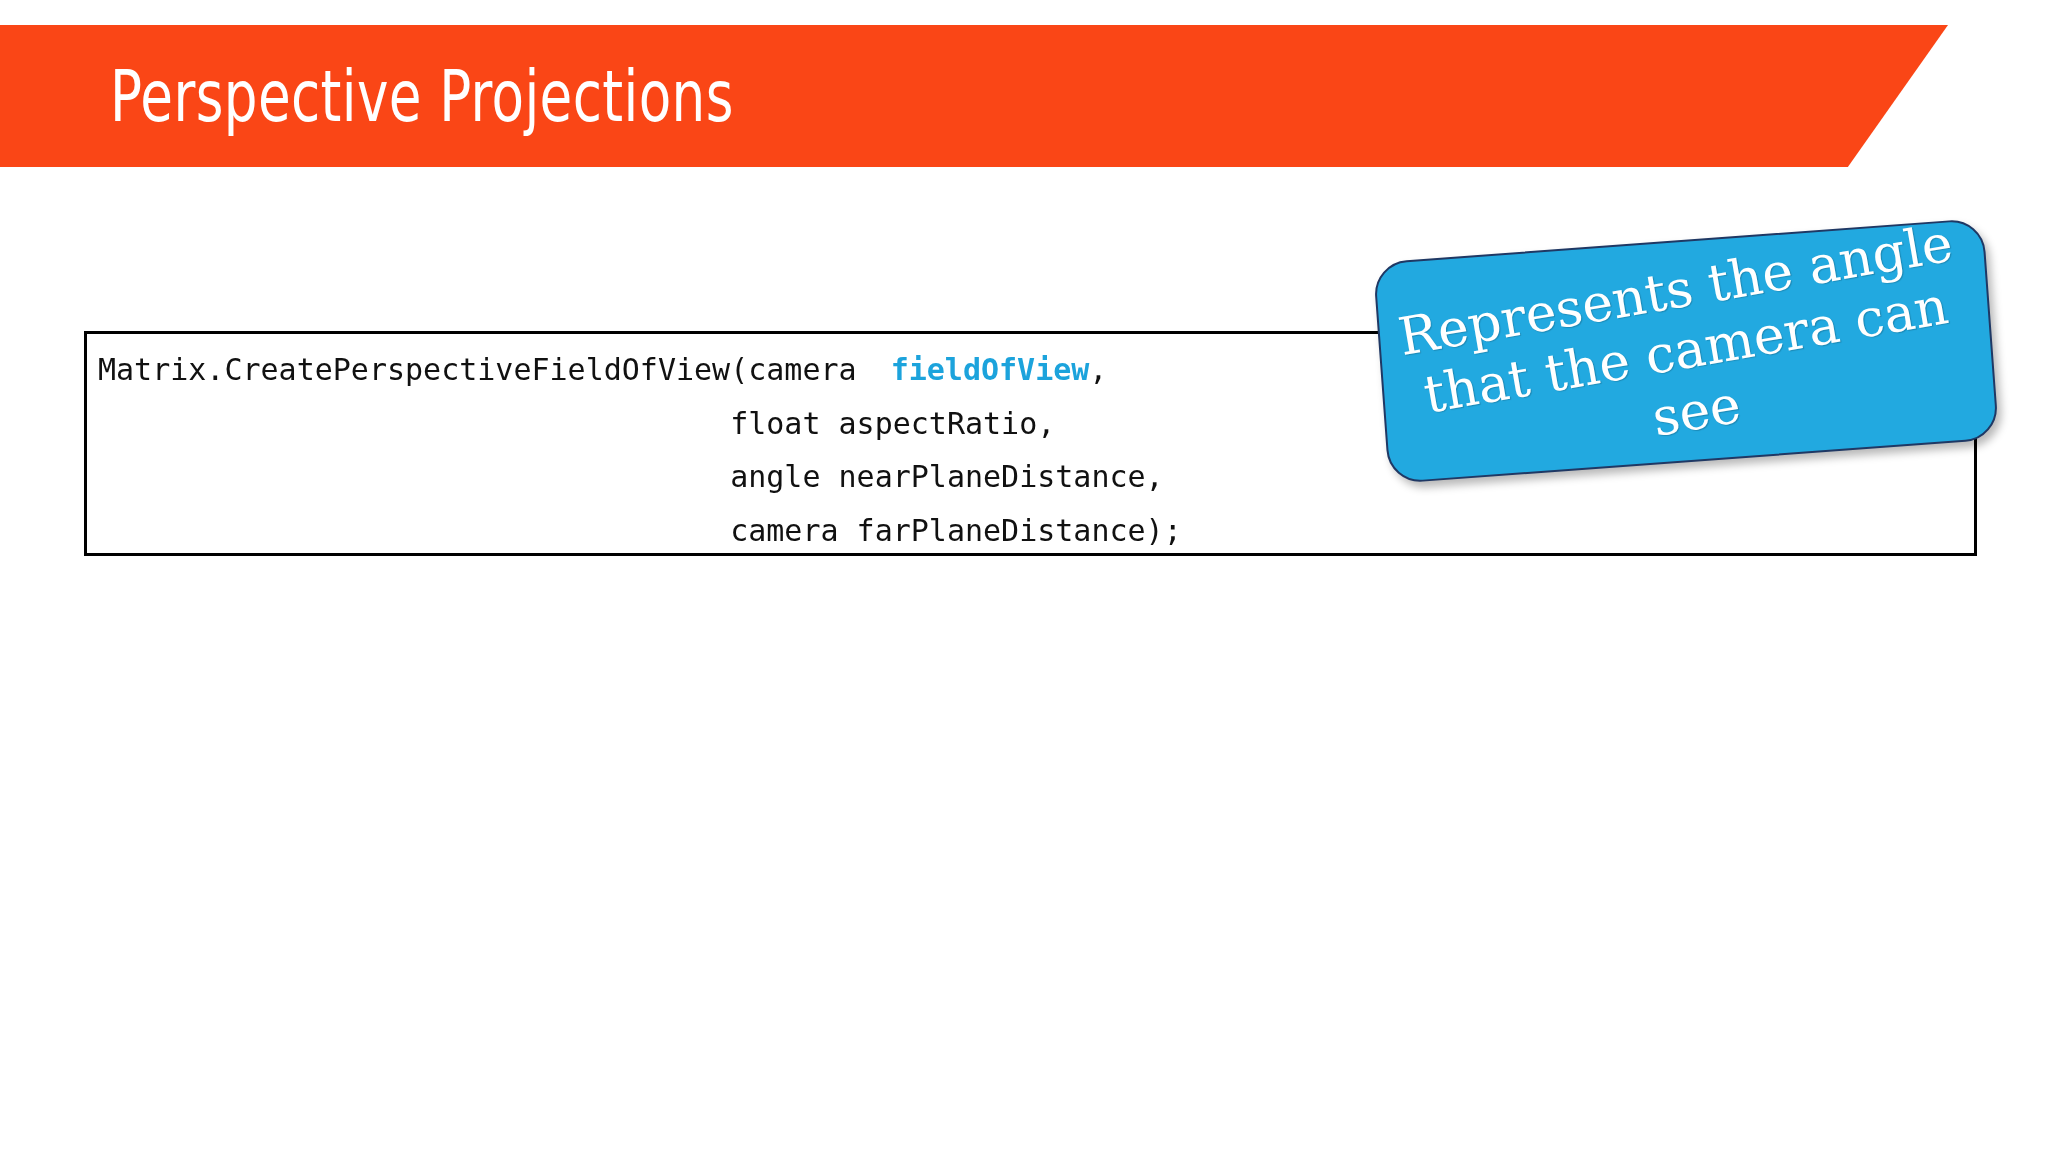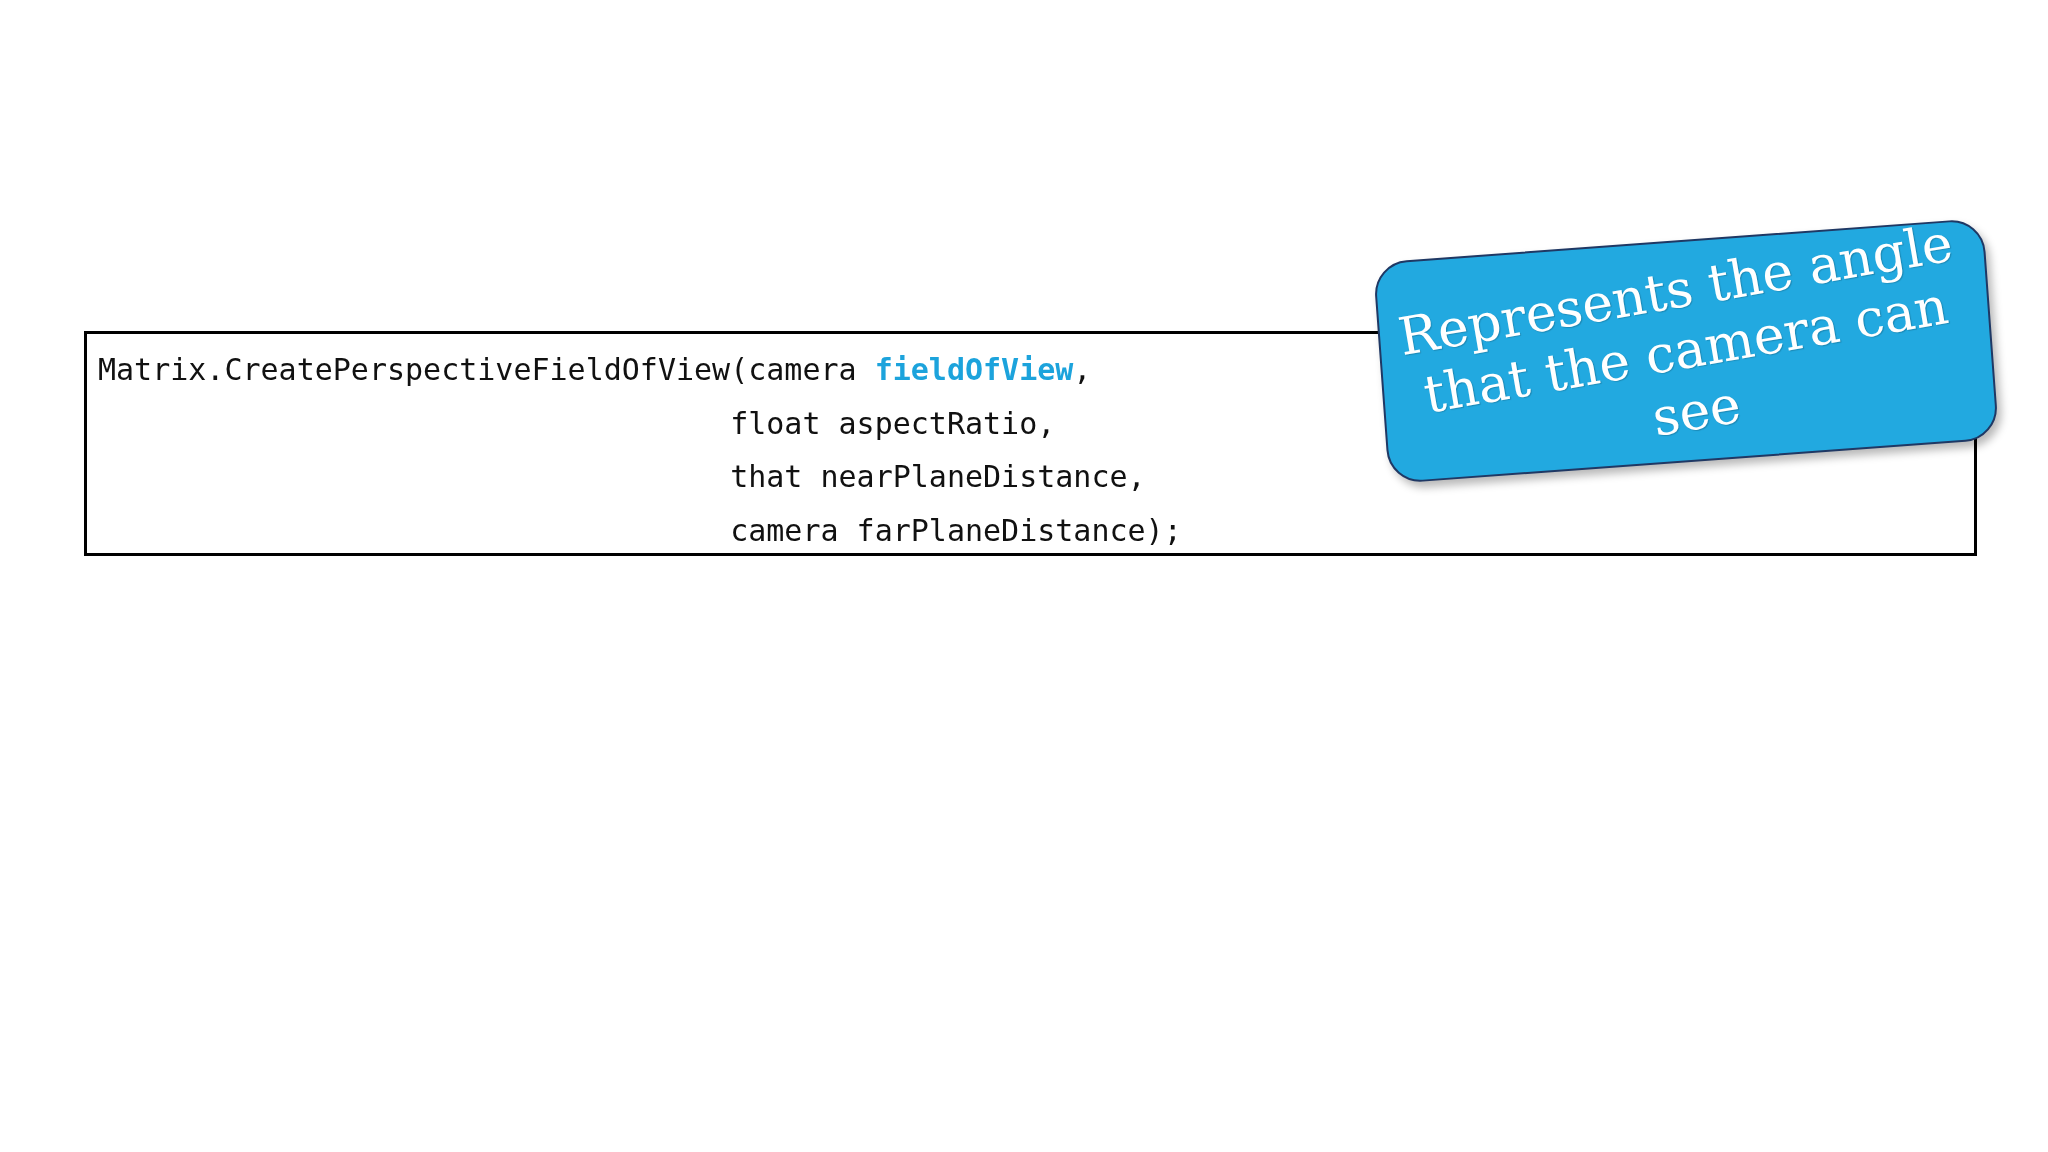--- a/index.html
+++ b/index.html
@@ -76,20 +76,21 @@
     font-family: "DejaVu Sans Mono", "Liberation Mono", monospace;
     font-size: 30px;
     line-height: 53.5px;
     color: #111111;
     white-space: pre;
     letter-spacing: 0px;
   }
   #code-block .kw-highlight {
     color: #1CA3DC;
     font-weight: bold;
+    margin-left: 16px;
   }
 
   
   #callout-wrap {
     position: absolute;
     left: 1380px;
     top: 240px;
     width: 612px;
     height: 222px;
     transform: rotate(-4.2deg);
@@ -120,25 +121,28 @@
     transform: rotate(-5.6deg);
     text-shadow: 1px 1px 1px rgba(0,0,0,0.18);
     font-weight: 400;
   }
 </style>
 </head>
 <body>
 
 <div id="slide">
 
+  <div id="title-banner">
+    <div id="title-text">Perspective Projections</div>
+  </div>
 
   <div id="code-box">
     <pre id="code-block"><span>Matrix.CreatePerspectiveFieldOfView(camera </span><span class="kw-highlight">fieldOfView</span><span>,</span>
 <span>                                   float aspectRatio,</span>
-<span>                                   that nearPlaneDistance,</span>
+<span>                                   angle nearPlaneDistance,</span>
 <span>                                   camera farPlaneDistance);</span></pre>
   </div>
 
   <div id="callout-wrap">
     <div id="callout">
       <div id="callout-text">Represents the angle
 that the camera can see</div>
     </div>
   </div>
 

